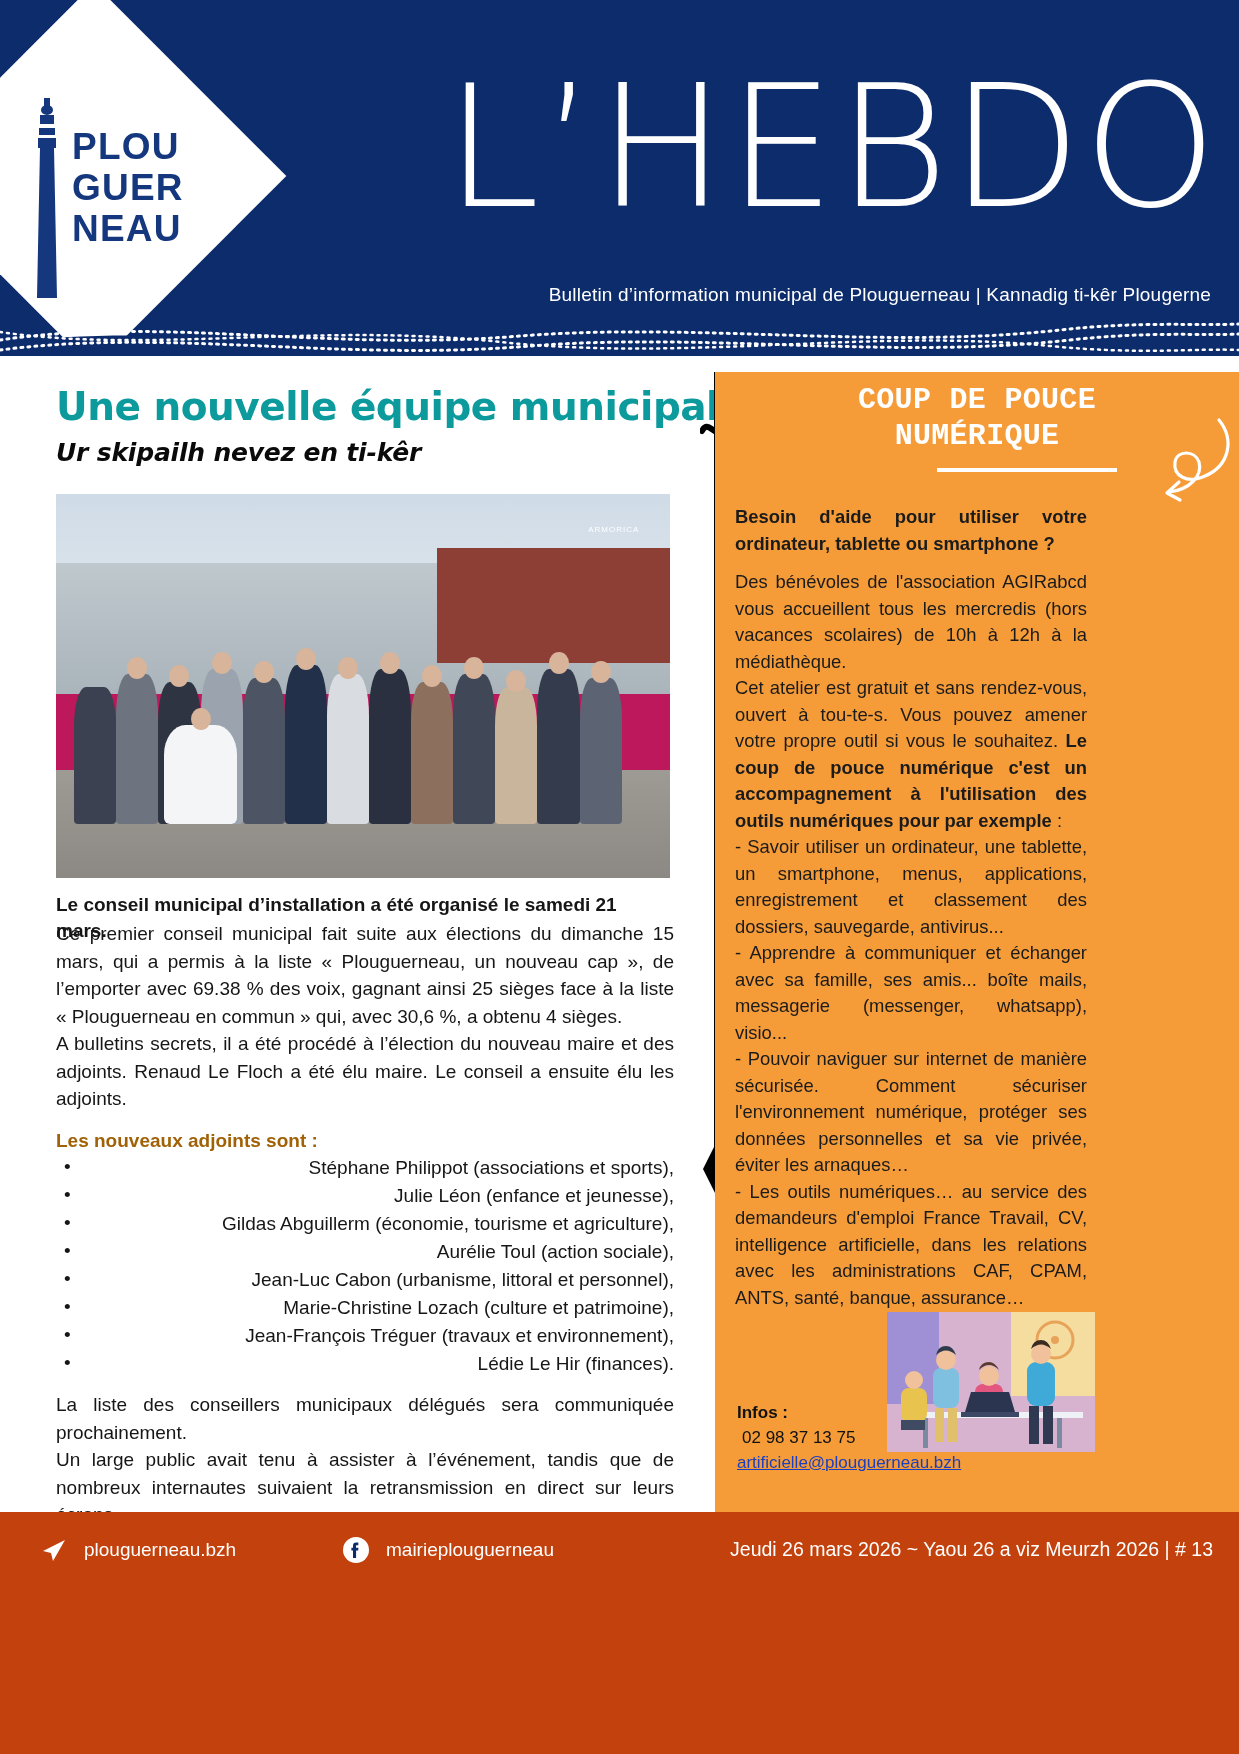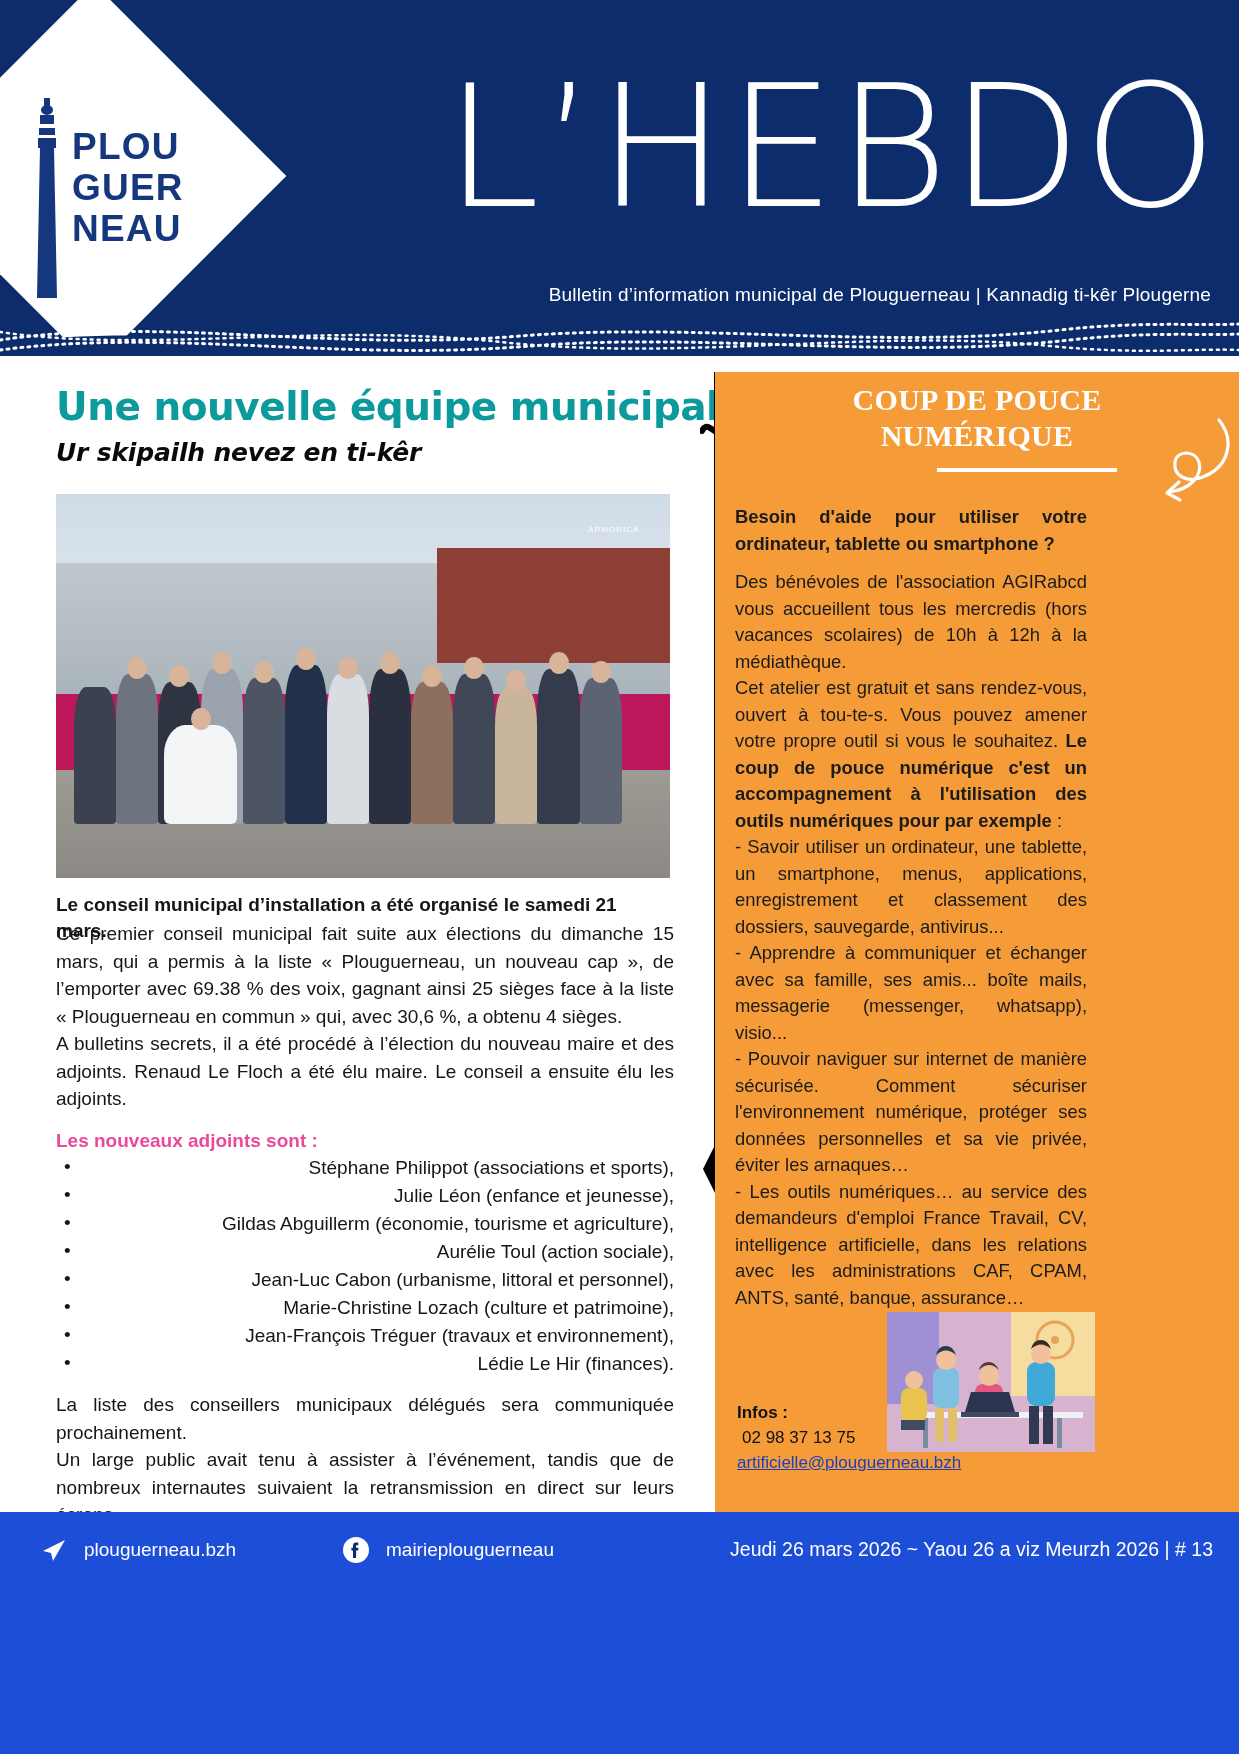--- a/index.html
+++ b/index.html
@@ -184,21 +184,21 @@
     left: 56px;
     top: 548px;
     width: 618px;
     font-size: 19px;
     color: #161616;
     line-height: 27.5px;
     text-align: justify;
   }
   .body-text p { margin: 0; }
   .subhead-blue {
-    color: #ec4899;
+    color: #a16207;
     font-weight: bold;
     margin-top: 14px !important;
     text-align: left;
   }
   ul.adjoints {
     margin: 0;
     padding-left: 30px;
     list-style: none;
   }
   ul.adjoints li {
@@ -248,21 +248,21 @@
     height: 1140px;
     background: #f59c39;
     overflow: hidden;
   }
   .oc-title {
     position: absolute;
     left: 0; top: 10px;
     width: 524px;
     text-align: center;
     color: #ffffff;
-    font-family: Liberation Serif, serif;
+    font-family: Liberation Mono, monospace;
     font-weight: bold;
     font-size: 30px;
     line-height: 36px;
     letter-spacing: 0.3px;
   }
   .oc-rule {
     position: absolute;
     left: 222px;
     top: 96px;
     width: 180px;
@@ -315,21 +315,21 @@
     display: inline-block;
   }
 
   
   .footer {
     position: absolute;
     left: 0;
     top: 1512px;
     width: 1239px;
     height: 242px;
-    background: #1d4ed8;
+    background: #c2410c;
   }
   .f-item {
     position: absolute;
     color: #ffffff;
     font-size: 19px;
     line-height: 30px;
   }
   .f-icon {
     position: absolute;
     width: 28px;

